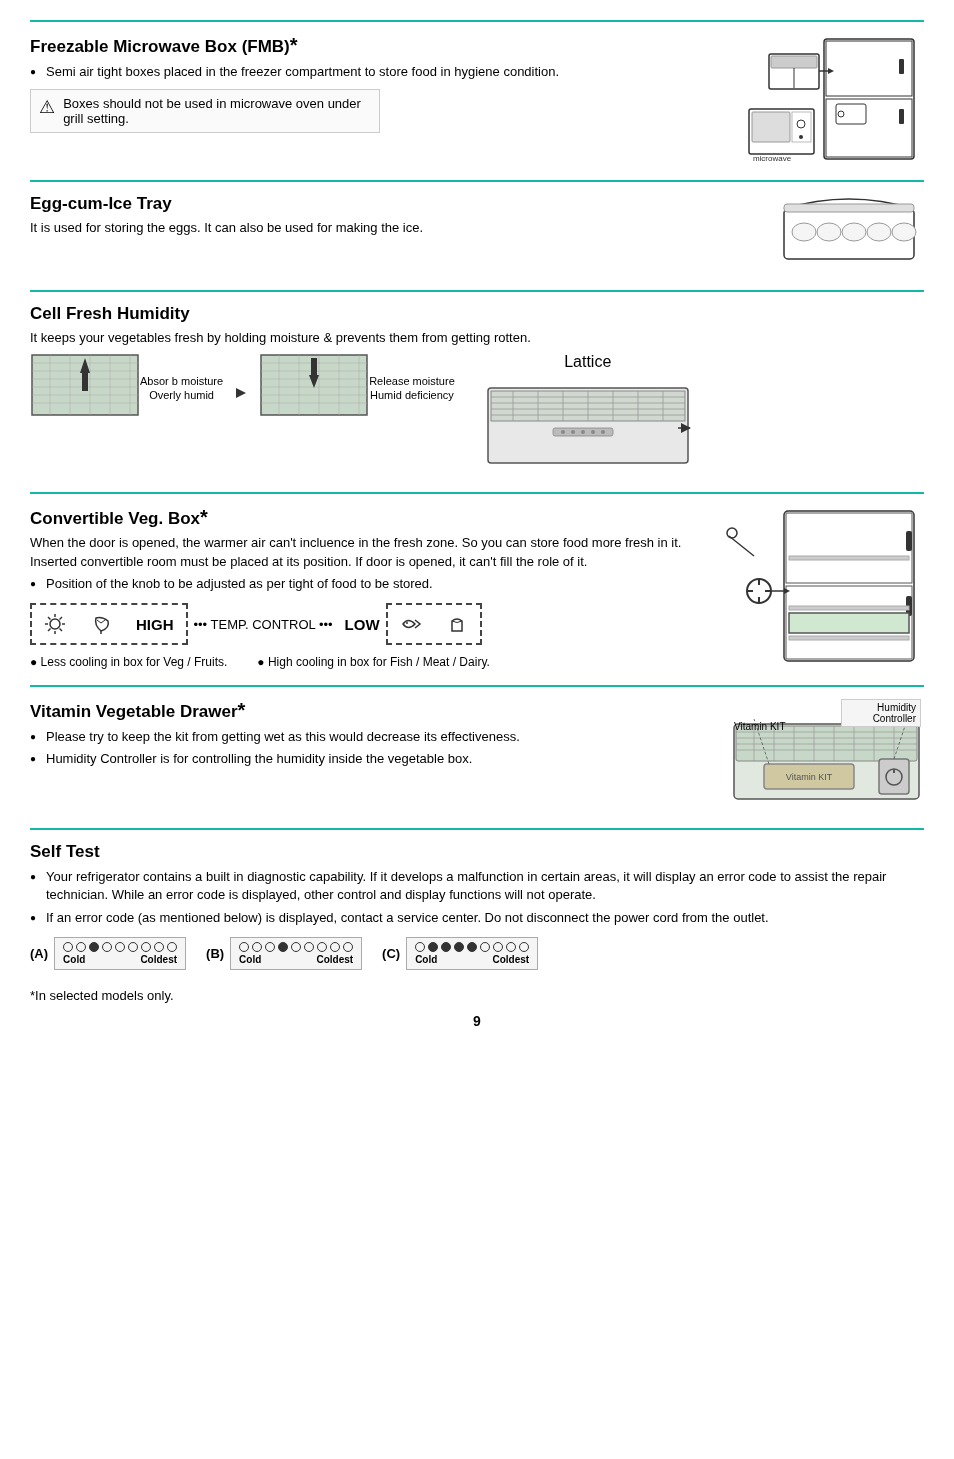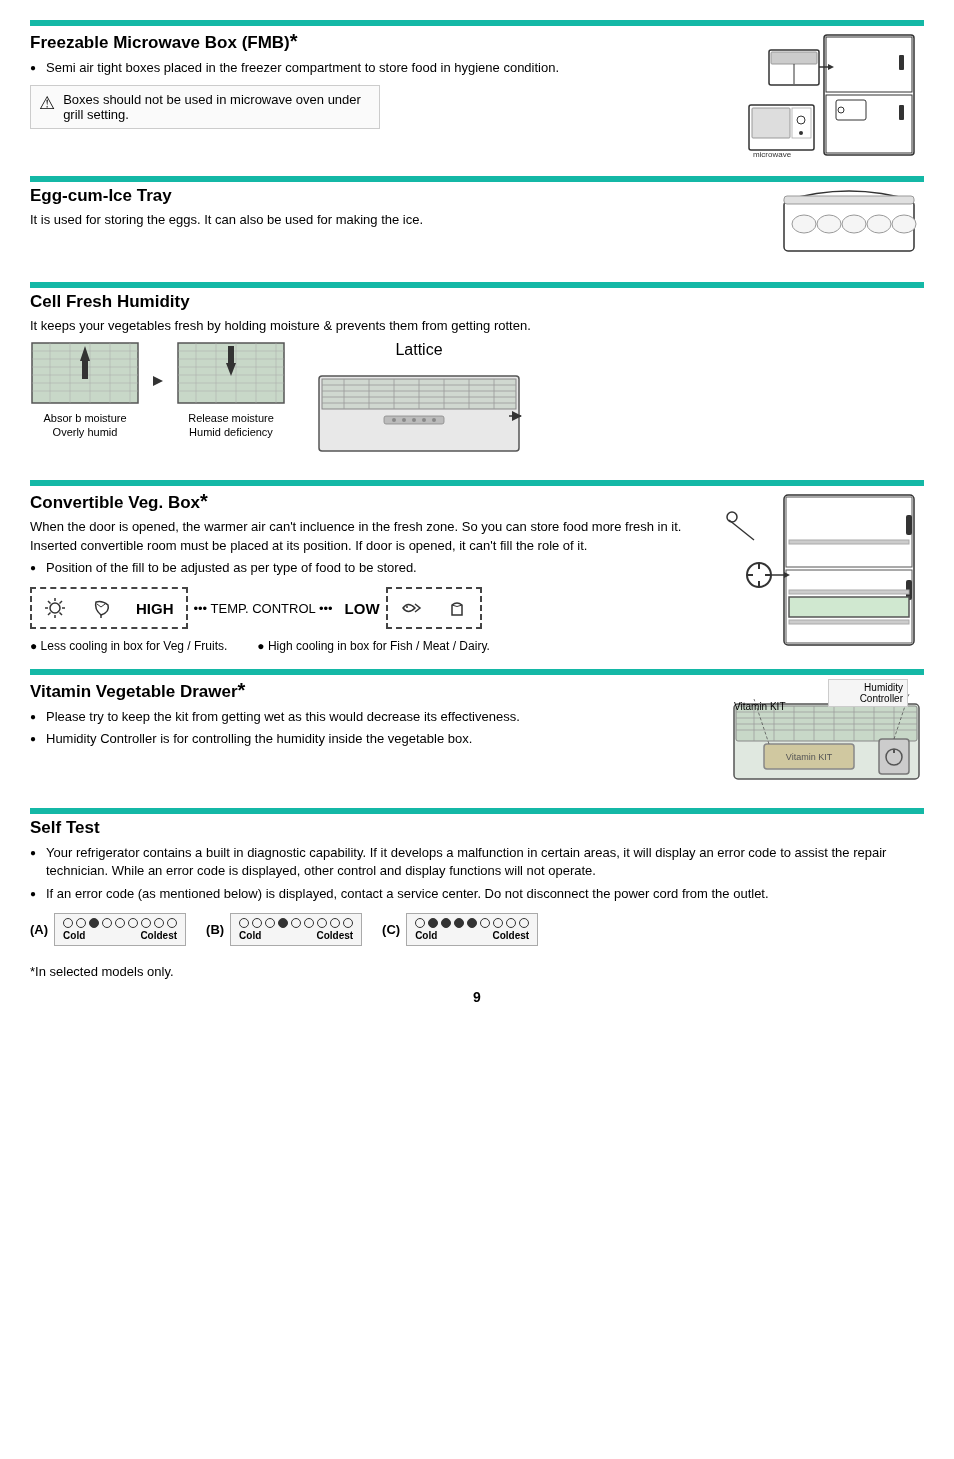--- a/index.html
+++ b/index.html
@@ -6,22 +6,22 @@
     body {
       font-family: Arial, sans-serif;
       background: #fff;
       width: 954px;
       min-height: 1459px;
       padding: 20px 30px;
       font-size: 13px;
       color: #000;
     }
     .section {
-      border-top: 6px solid #14b8a6;
-      padding: 4px 0 10px 0;
+      border-top: 2px solid #14b8a6;
+      padding: 12px 0 10px 0;
       margin-bottom: 6px;
       position: relative;
     }
     .section-title {
       font-size: 17px;
       font-weight: bold;
       margin-bottom: 6px;
     }
     .bullet-list {
       list-style: none;
@@ -77,21 +77,21 @@
     }
     
     .crisper-diagrams {
       display: flex;
       align-items: flex-start;
       gap: 8px;
       margin-top: 8px;
     }
     .diagram-item {
       display: flex;
-      flex-direction: column;
+      flex-direction: row;
       align-items: center;
       font-size: 11px;
       text-align: center;
     }
     
     .self-test-row {
       display: flex;
       align-items: center;
       gap: 20px;
       margin-top: 10px;
@@ -318,21 +318,21 @@
 
 <div class="section">
   <div class="section-row">
     <div class="section-content">
       <div class="section-title">
         <span>Convertible Veg. Box</span><span style="font-size:20px;">*</span>
       </div>
       <p style="margin-bottom:4px;">When the door is opened, the warmer air can't incluence in the fresh zone. So you can store food more fresh in it.</p>
       <p style="margin-bottom:6px;">Inserted convertible room must be placed at its position. If door is opened, it can't fill the role of it.</p>
       <ul class="bullet-list">
-        <li>Position of the fill to be adjusted as per type of food to be stored.</li>
+        <li>Position of the knob to be adjusted as per tight of food to be stored.</li>
       </ul>
 
       <div style="display:flex; align-items:center; gap:0; margin:10px 0;">
         <div class="dashed-border">
 
           <svg width="22" height="22" viewBox="0 0 22 22">
             <circle cx="11" cy="11" r="5" fill="none" stroke="#333" stroke-width="1.5"></circle>
             <line x1="11" y1="1" x2="11" y2="4" stroke="#333" stroke-width="1.5"></line>
             <line x1="11" y1="18" x2="11" y2="21" stroke="#333" stroke-width="1.5"></line>
             <line x1="1" y1="11" x2="4" y2="11" stroke="#333" stroke-width="1.5"></line>
@@ -411,21 +411,21 @@
       <div class="section-title">
         <span>Vitamin Vegetable Drawer</span><span style="font-size:20px;">*</span>
       </div>
       <ul class="bullet-list">
         <li>Please try to keep the kit from getting wet as this would decrease its effectiveness.</li>
         <li>Humidity Controller is for controlling the humidity inside the vegetable box.</li>
       </ul>
     </div>
     <div class="vitamin-image" style="position:relative;">
       
-      <div style="position:absolute; top:0; right:16px; font-size:10px; background:#f5f5f5; border:1px solid #ccc; padding:2px 4px; max-width:80px; text-align:right; z-index:2;">
+      <div style="position:absolute; top:0; right:3px; font-size:10px; background:#f5f5f5; border:1px solid #ccc; padding:2px 4px; max-width:80px; text-align:right; z-index:2;">
         <span>Humidity Controller</span>
       </div>
       <svg width="210" height="110" viewBox="0 0 210 110">
 
         <rect x="10" y="25" width="185" height="75" rx="4" fill="#e0e8e0" stroke="#555" stroke-width="1.5"></rect>
 
         <rect x="12" y="27" width="181" height="35" rx="2" fill="#c8d8c8" stroke="#888" stroke-width="1"></rect>
 
         <line x1="12" y1="33" x2="193" y2="33" stroke="#999" stroke-width="0.7"></line>
         <line x1="12" y1="39" x2="193" y2="39" stroke="#999" stroke-width="0.7"></line>

